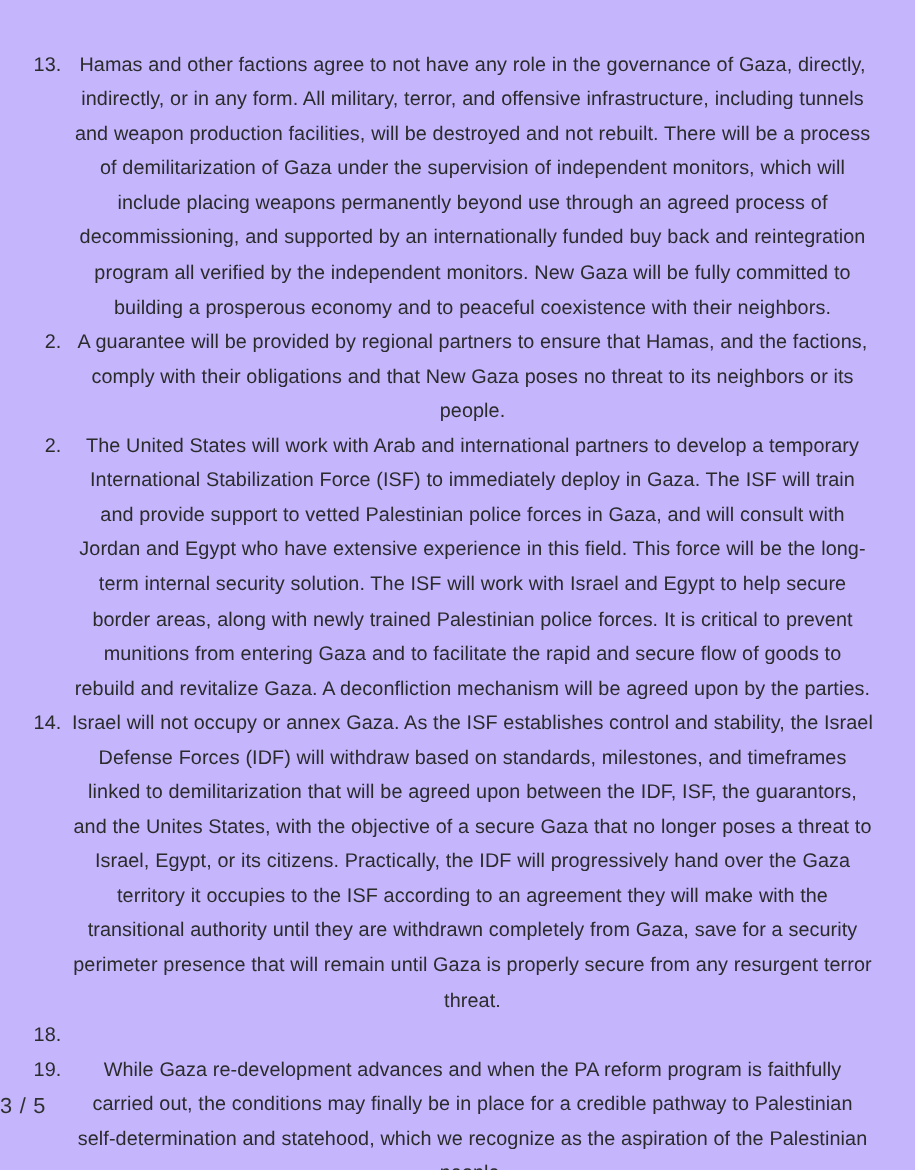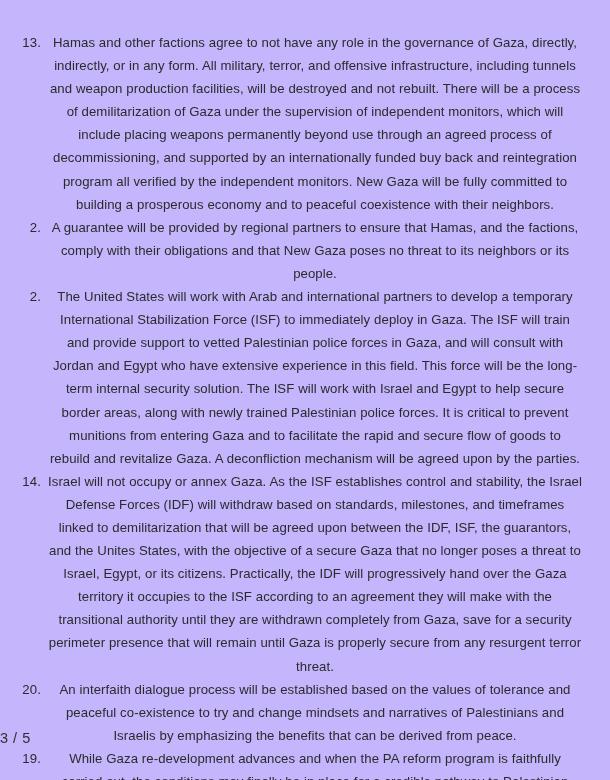--- a/index.html
+++ b/index.html
@@ -92,22 +92,21 @@
       </li>
       <li class="clause">
         <span class="clause-number">2.</span>
         <span class="clause-text">The United States will work with Arab and international partners to develop a temporary International Stabilization Force (ISF) to immediately deploy in Gaza. The ISF will train and provide support to vetted Palestinian police forces in Gaza, and will consult with Jordan and Egypt who have extensive experience in this field. This force will be the long-term internal security solution. The ISF will work with Israel and Egypt to help secure border areas, along with newly trained Palestinian police forces. It is critical to prevent munitions from entering Gaza and to facilitate the rapid and secure flow of goods to rebuild and revitalize Gaza. A deconfliction mechanism will be agreed upon by the parties.</span>
       </li>
       <li class="clause">
         <span class="clause-number">14.</span>
         <span class="clause-text">Israel will not occupy or annex Gaza. As the ISF establishes control and stability, the Israel Defense Forces (IDF) will withdraw based on standards, milestones, and timeframes linked to demilitarization that will be agreed upon between the IDF, ISF, the guarantors, and the Unites States, with the objective of a secure Gaza that no longer poses a threat to Israel, Egypt, or its citizens. Practically, the IDF will progressively hand over the Gaza territory it occupies to the ISF according to an agreement they will make with the transitional authority until they are withdrawn completely from Gaza, save for a security perimeter presence that will remain until Gaza is properly secure from any resurgent terror threat.</span>
       </li>
       <li class="clause">
-        <span class="clause-number">20.</span>
-        <span class="clause-text">An interfaith dialogue process will be established based on the values of tolerance and peaceful co-existence to try and change mindsets and narratives of Palestinians and Israelis by emphasizing the benefits that can be derived from peace.</span>
+        <span class="clause-number">18.</span>
       </li>
       <li class="clause">
         <span class="clause-number">19.</span>
         <span class="clause-text">While Gaza re-development advances and when the PA reform program is faithfully carried out, the conditions may finally be in place for a credible pathway to Palestinian self-determination and statehood, which we recognize as the aspiration of the Palestinian people.</span>
       </li>
     </ol>
 
   <div id="page-footer">3 / 5</div>
 
 </div>

